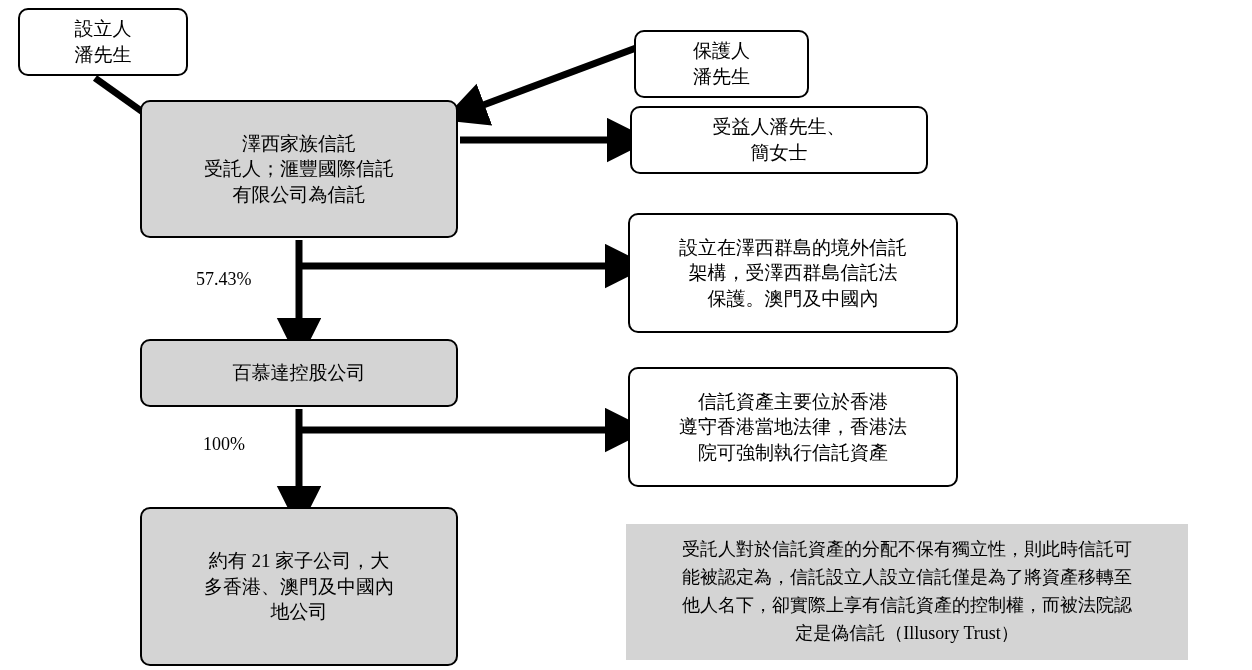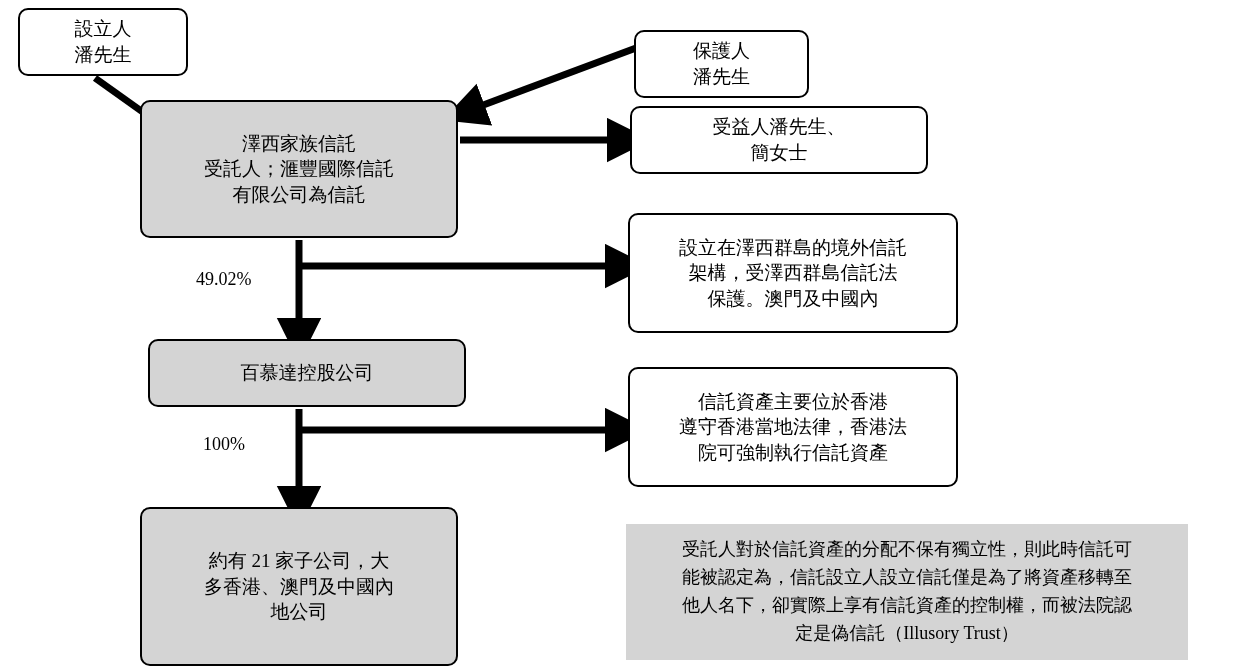--- a/index.html
+++ b/index.html
@@ -91,32 +91,32 @@
 簡女士</div>
 
   <div class="node gray" style="left:140px; top:100px; width:318px; height:138px; font-size:19px;">澤西家族信託
 受託人；滙豐國際信託
 有限公司為信託</div>
 
   <div class="node white" style="left:628px; top:213px; width:330px; height:120px; font-size:19px;">設立在澤西群島的境外信託
 架構，受澤西群島信託法
 保護。澳門及中國內</div>
 
-  <div class="node gray" style="left:140px; top:339px; width:318px; height:68px; font-size:19px;margin-left:8px;">百慕達控股公司</div>
+  <div class="node gray" style="left:140px; top:339px; width:318px; height:68px; font-size:19px;">百慕達控股公司</div>
 
   <div class="node white" style="left:628px; top:367px; width:330px; height:120px; font-size:19px;">信託資產主要位於香港
 遵守香港當地法律，香港法
 院可強制執行信託資產</div>
 
   <div class="node gray" style="left:140px; top:507px; width:318px; height:159px; font-size:19px;">約有 21 家子公司，大
 多香港、澳門及中國內
 地公司</div>
 
   <div class="node gray plain" style="left:578px; top:524px; width:562px; height:136px; font-size:18px; line-height:1.55;">受託人對於信託資產的分配不保有獨立性，則此時信託可
 能被認定為，信託設立人設立信託僅是為了將資產移轉至
 他人名下，卻實際上享有信託資產的控制權，而被法院認
 定是偽信託（Illusory Trust）</div>
 
-  <div class="label" style="left:196px; top:269px; font-size:18px;">49.02%</div>
+  <div class="label" style="left:196px; top:269px; font-size:18px;">57.43%</div>
 
   <div class="label" style="left:203px; top:434px; font-size:18px;">100%</div>
 
 </div>
 
 </body></html>

